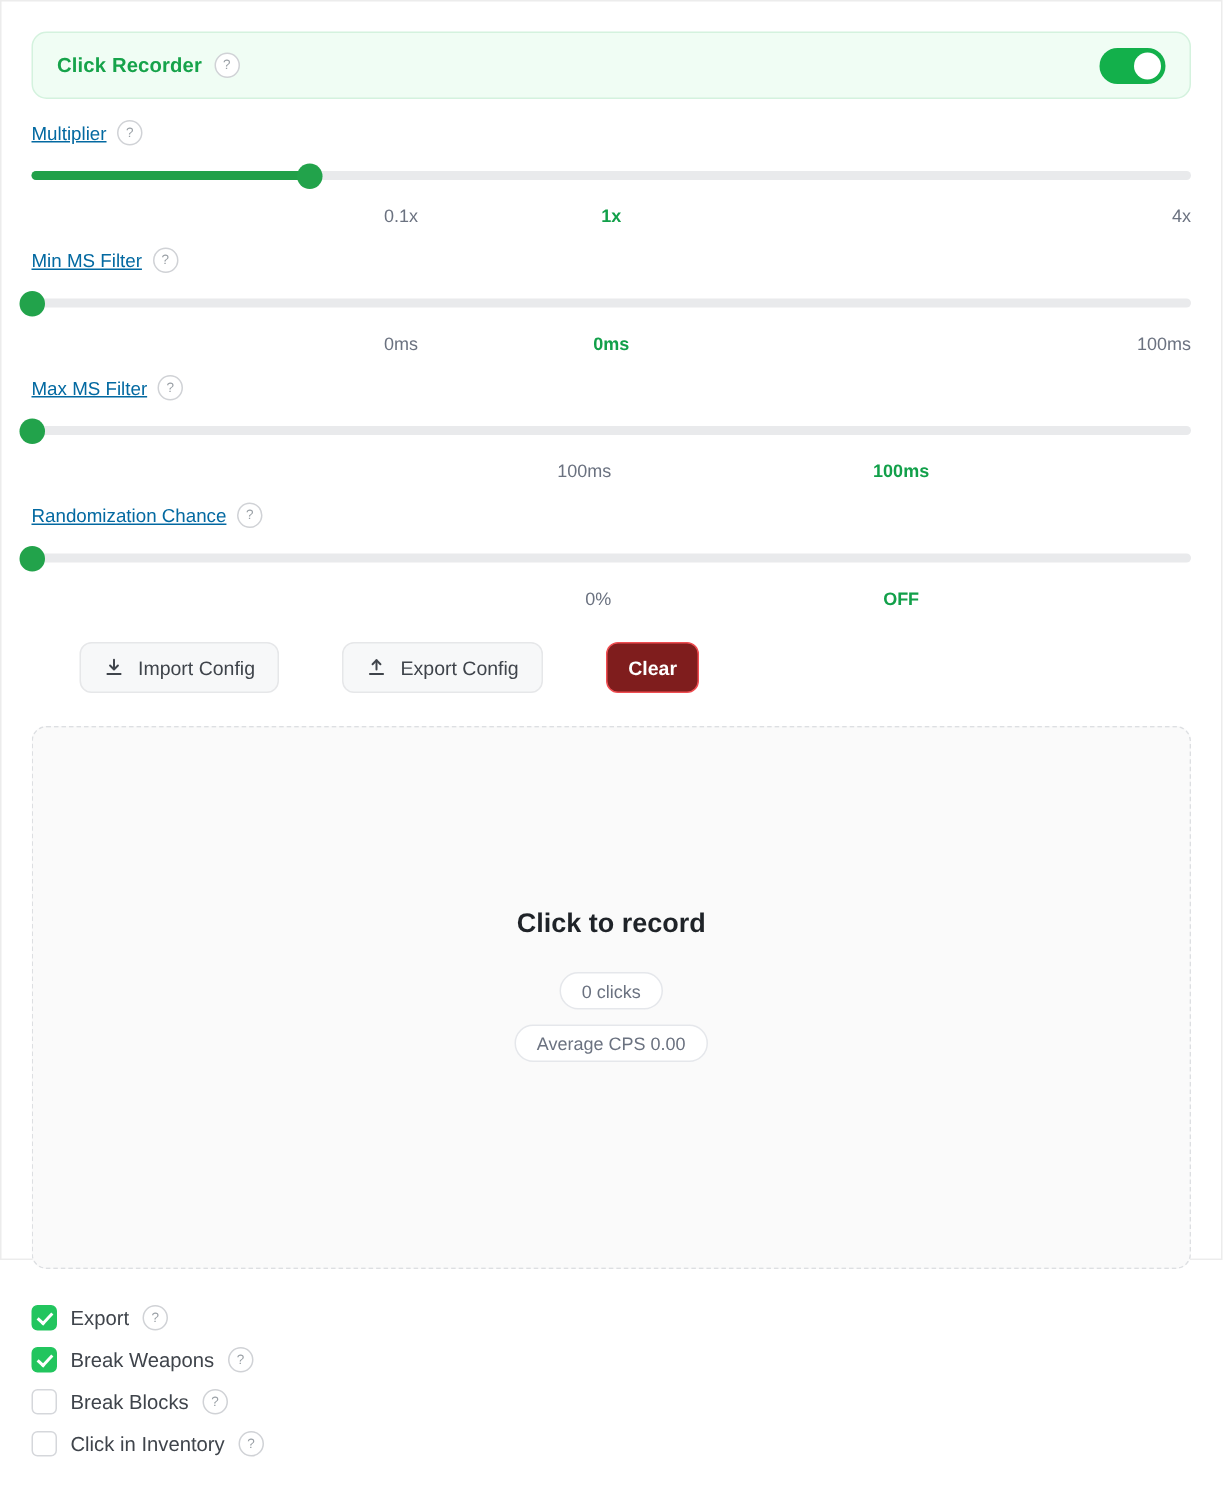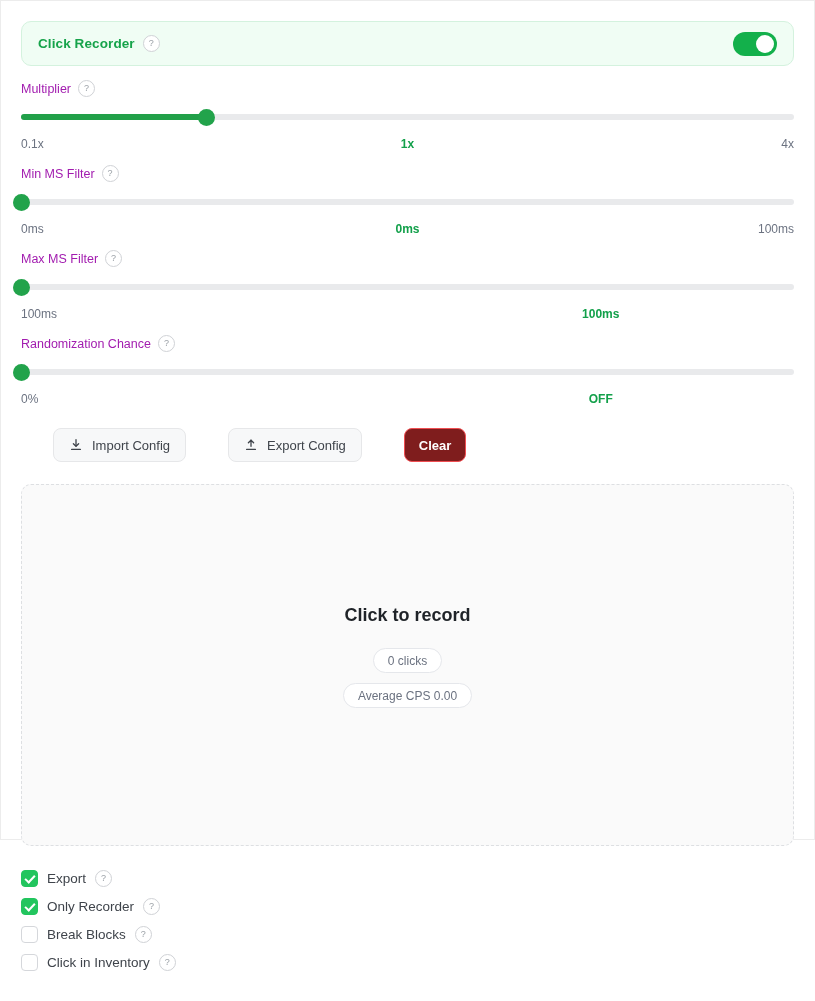--- a/index.html
+++ b/index.html
@@ -84,21 +84,22 @@
   
   .slider-block { margin-top: 14px; }
   .slider-label-row {
     display: flex;
     align-items: center;
     gap: 7px;
     margin-bottom: 12px;
   }
   .slider-label {
     font-size: 12.5px;
-    color: #a21caf;
+    color: #0369a1;
+    text-decoration: underline;
   }
   .track-wrap {
     position: relative;
     height: 16px;
   }
   .track {
     position: absolute;
     top: 5px;
     left: 0;
     right: 0;
@@ -123,21 +124,21 @@
     border-radius: 50%;
     background: #22a34b;
   }
   .scale-row {
     display: flex;
     align-items: center;
     margin-top: 12px;
     font-size: 12px;
     color: #6b7280;
   }
-  .scale-min { flex: 1; text-align: left; }
+  .scale-min { flex: 1; text-align: right; }
   .scale-cur {
     flex: 1;
     text-align: center;
     color: #12a04a;
     font-weight: bold;
     font-size: 12px;
   }
   .scale-max { flex: 1; text-align: right; }
 
   
@@ -380,21 +381,21 @@
   </div>
 
   <div class="check-list">
     <div class="check-row">
       <span class="checkbox checked"></span>
       <span class="check-label">Export</span>
       <span class="help-icon">?</span>
     </div>
     <div class="check-row">
       <span class="checkbox checked"></span>
-      <span class="check-label">Only Recorder</span>
+      <span class="check-label">Break Weapons</span>
       <span class="help-icon">?</span>
     </div>
     <div class="check-row">
       <span class="checkbox"></span>
       <span class="check-label">Break Blocks</span>
       <span class="help-icon">?</span>
     </div>
     <div class="check-row">
       <span class="checkbox"></span>
       <span class="check-label">Click in Inventory</span>

